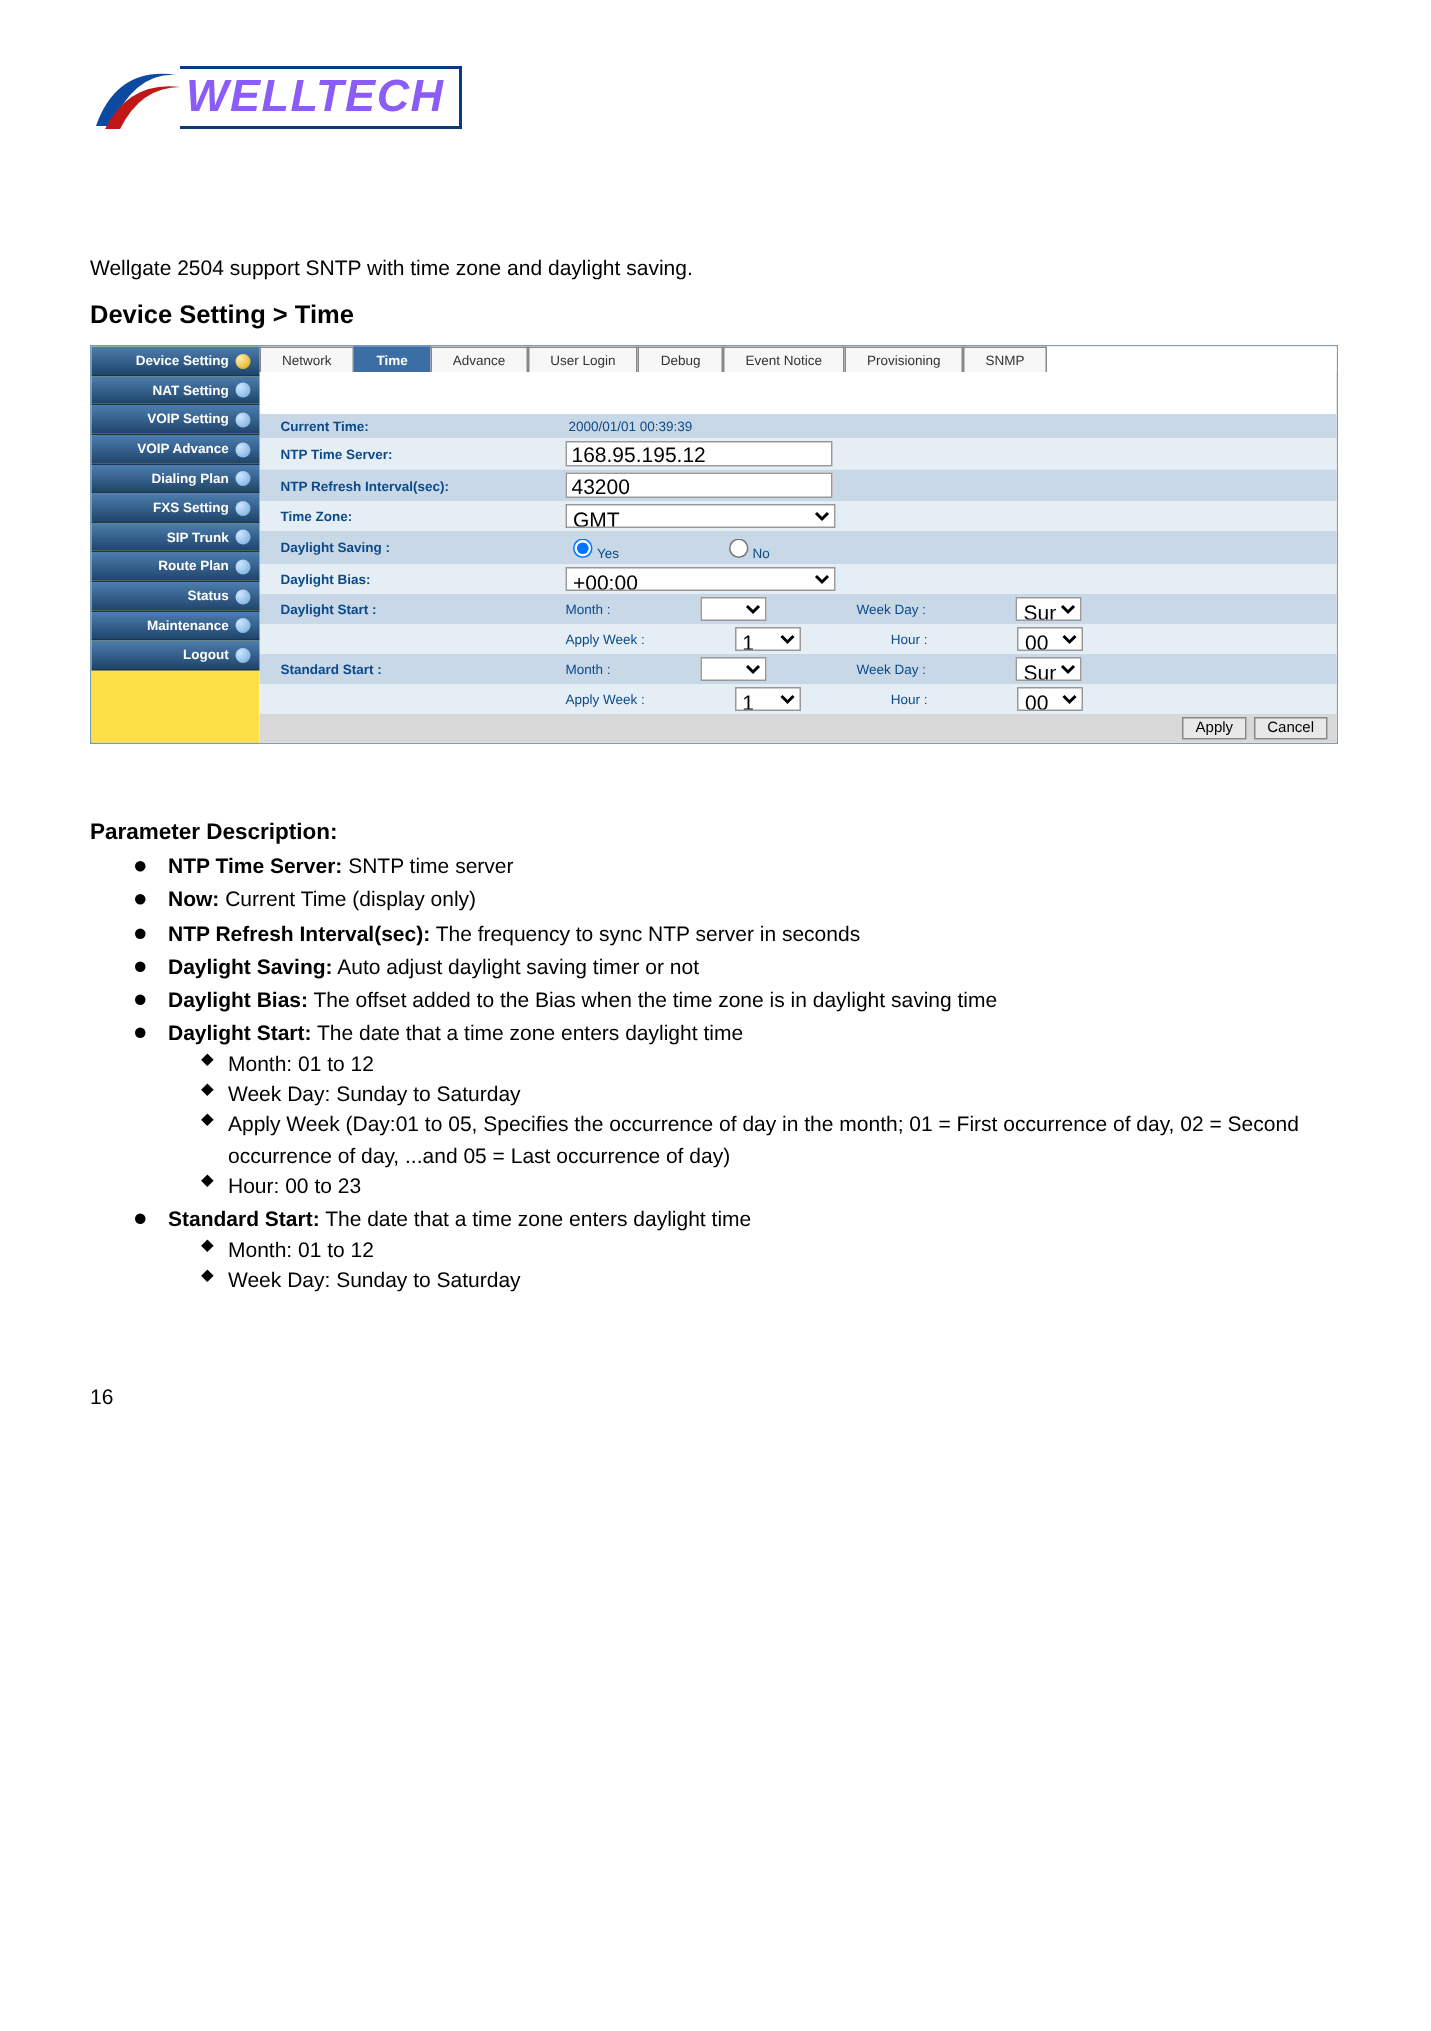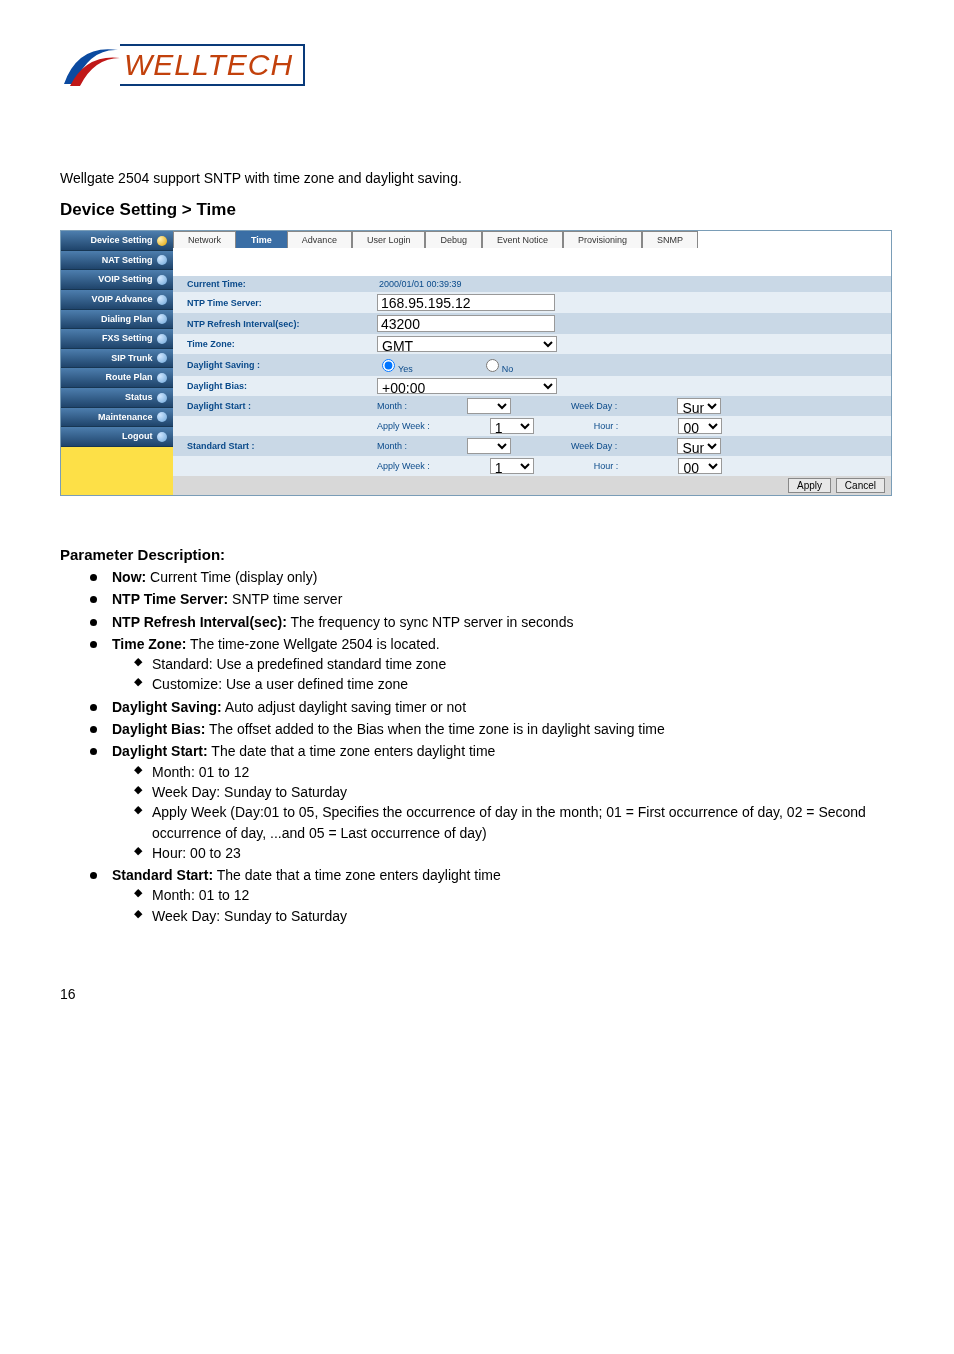--- a/index.html
+++ b/index.html
@@ -17,23 +17,23 @@
     margin-bottom: 80px;
   }
   .logo-swoosh {
     width: 60px;
     height: 50px;
     position: relative;
   }
   .logo-swoosh svg { display: block; }
   .logo-text {
     font-size: 30px;
-    font-weight: normal;
+    font-weight: bold;
     font-style: italic;
-    color: #c2410c;
+    color: #8b5cf6;
     border: 2px solid #093a7a;
     border-left: none;
     padding: 2px 10px 2px 4px;
     letter-spacing: 1px;
   }
   .intro-line {
     margin: 0 0 14px 0;
   }
   h2.section-heading {
     font-size: 17px;
@@ -356,29 +356,23 @@
       <div class="btn-row">
         <button>Apply</button>
         <button>Cancel</button>
       </div>
     </div>
   </div>
 </div>
 
 <h3 class="param-heading">Parameter Description:</h3>
 <ul class="bullets">
+  <li><b>NTP Time Server:</b><span> SNTP time server</span></li>
   <li><b>Now:</b><span> Current Time (display only)</span></li>
-  <li><b>NTP Time Server:</b><span> SNTP time server</span></li>
   <li><b>NTP Refresh Interval(sec):</b><span> The frequency to sync NTP server in seconds</span></li>
-  <li><b>Time Zone:</b><span> The time-zone Wellgate 2504 is located.</span>
-    <ul class="diamonds">
-      <li>Standard: Use a predefined standard time zone</li>
-      <li>Customize: Use a user defined time zone</li>
-    </ul>
-  </li>
   <li><b>Daylight Saving:</b><span> Auto adjust daylight saving timer or not</span></li>
   <li><b>Daylight Bias:</b><span> The offset added to the Bias when the time zone is in daylight saving time</span></li>
   <li><b>Daylight Start:</b><span> The date that a time zone enters daylight time</span>
     <ul class="diamonds">
       <li>Month: 01 to 12</li>
       <li>Week Day: Sunday to Saturday</li>
       <li>Apply Week (Day:01 to 05, Specifies the occurrence of day in the month; 01 = First occurrence of day, 02 = Second occurrence of day, ...and 05 = Last occurrence of day)</li>
       <li>Hour: 00 to 23</li>
     </ul>
   </li>

